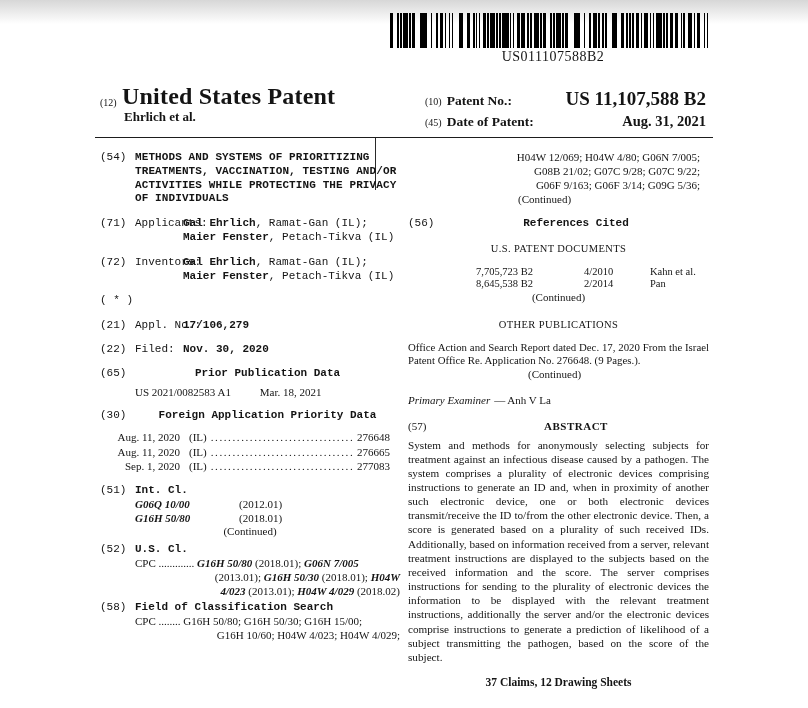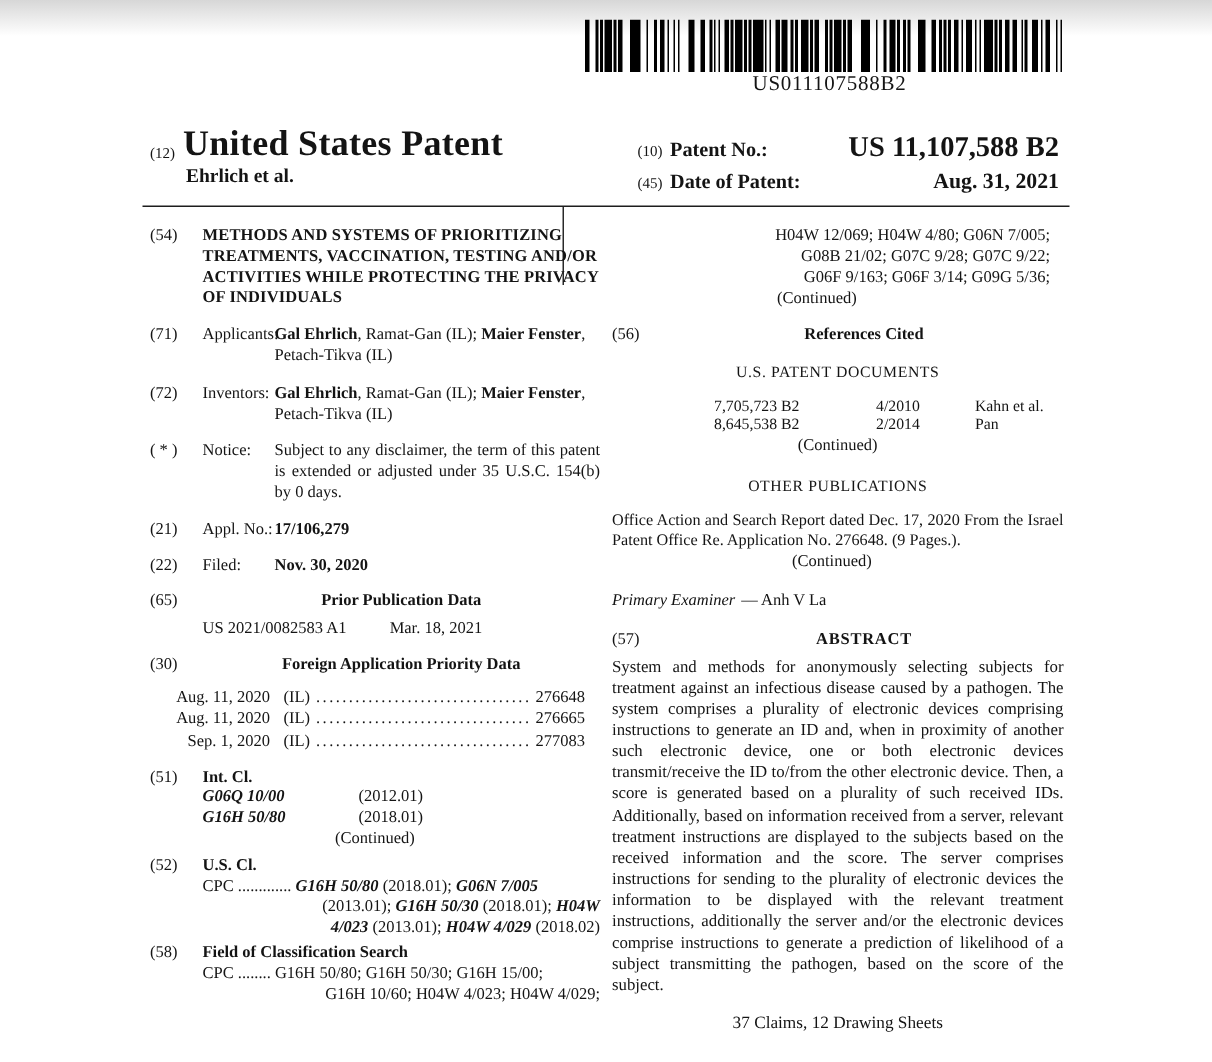--- a/index.html
+++ b/index.html
@@ -31,21 +31,21 @@
   .h-val1 { margin-left: auto; font-size: 19px; font-weight: 700; }
   .h-val2 { margin-left: auto; font-size: 14.5px; font-weight: 700; }
 
   .rule { position: absolute; left: 95px; top: 137px; width: 618px; height: 1px; background: #1d1d1d; }
   .divider { position: absolute; left: 375px; top: 138px; width: 1px; height: 52px; background: #2a2a2a; }
 
   
   .col-left  { position: absolute; left: 100px; top: 151px; width: 300px; font-size: 11px; line-height: 13.8px; }
   .col-right { position: absolute; left: 408px; top: 151px; width: 301px; font-size: 11px; line-height: 13.8px; }
 
-  .sec { display: flex; margin-bottom: 11px; }
+  .sec { display: flex; margin-bottom: 11px; font-family: Liberation Mono, monospace; }
   .sec-num { width: 35px; flex: none; }
   .sec-body { flex: 1; min-width: 0; }
   .b { font-weight: 700; }
   .bi { font-weight: 700; font-style: italic; }
 
   .title-body { font-weight: 700; width: 226px; letter-spacing: 0.1px; }
 
   .kv { display: flex; }
   .kv .lbl { width: 48px; flex: none; white-space: nowrap; }
   .kv .val { flex: 1; min-width: 0; }
@@ -79,21 +79,21 @@
   .r-name { flex: 1; }
   .ref-cont { text-align: center; font-size: 11px; }
   .op-head { text-align: center; font-size: 10.5px; letter-spacing: 0.4px; margin: 13px 0 9px; }
   .pub-text { text-align: justify; font-size: 10.8px; line-height: 13.8px; }
   .pub-cont { margin-left: 120px; }
   .examiner { margin-top: 12px; }
   .examiner .dashname { margin-left: 4px; }
   .abs-head { display: flex; margin-top: 12px; }
   .abs-head .center-head { letter-spacing: 0.5px; }
   .abs-text { margin-top: 4px; text-align: justify; font-size: 11.2px; line-height: 14.15px; }
-  .claims { text-align: center; font-weight: 400; margin-top: 12px; font-size: 11.5px; }
+  .claims { text-align: center; font-weight: 700; margin-top: 12px; font-size: 11.5px; }
 </style>
 </head>
 <body>
 
 <div class="page">
   <div class="topshade"></div>
 
   <div class="barcode-wrap">
     <div class="barcode">
         <span style="width:3.2px;margin-right:3.9000000000000004px"></span>
@@ -204,24 +204,20 @@
     <div class="sec">
       <span class="sec-num">(72)</span>
       <div class="sec-body kv">
         <span class="lbl">Inventors:</span>
         <span class="val"><b>Gal Ehrlich</b><span>, Ramat-Gan (IL); </span><b>Maier Fenster</b><span>, Petach-Tikva (IL)</span></span>
       </div>
     </div>
 
     <div class="sec">
       <span class="sec-num">( * )</span>
-      <div class="sec-body kv">
-        <span class="lbl">Notice:</span>
-        <span class="val just">Subject to any disclaimer, the term of this patent is extended or adjusted under 35 U.S.C. 154(b) by 0 days.</span>
-      </div>
     </div>
 
     <div class="sec" style="margin-bottom:10px">
       <span class="sec-num">(21)</span>
       <div class="sec-body kv">
         <span class="lbl">Appl. No.:</span>
         <span class="val b">17/106,279</span>
       </div>
     </div>
 

